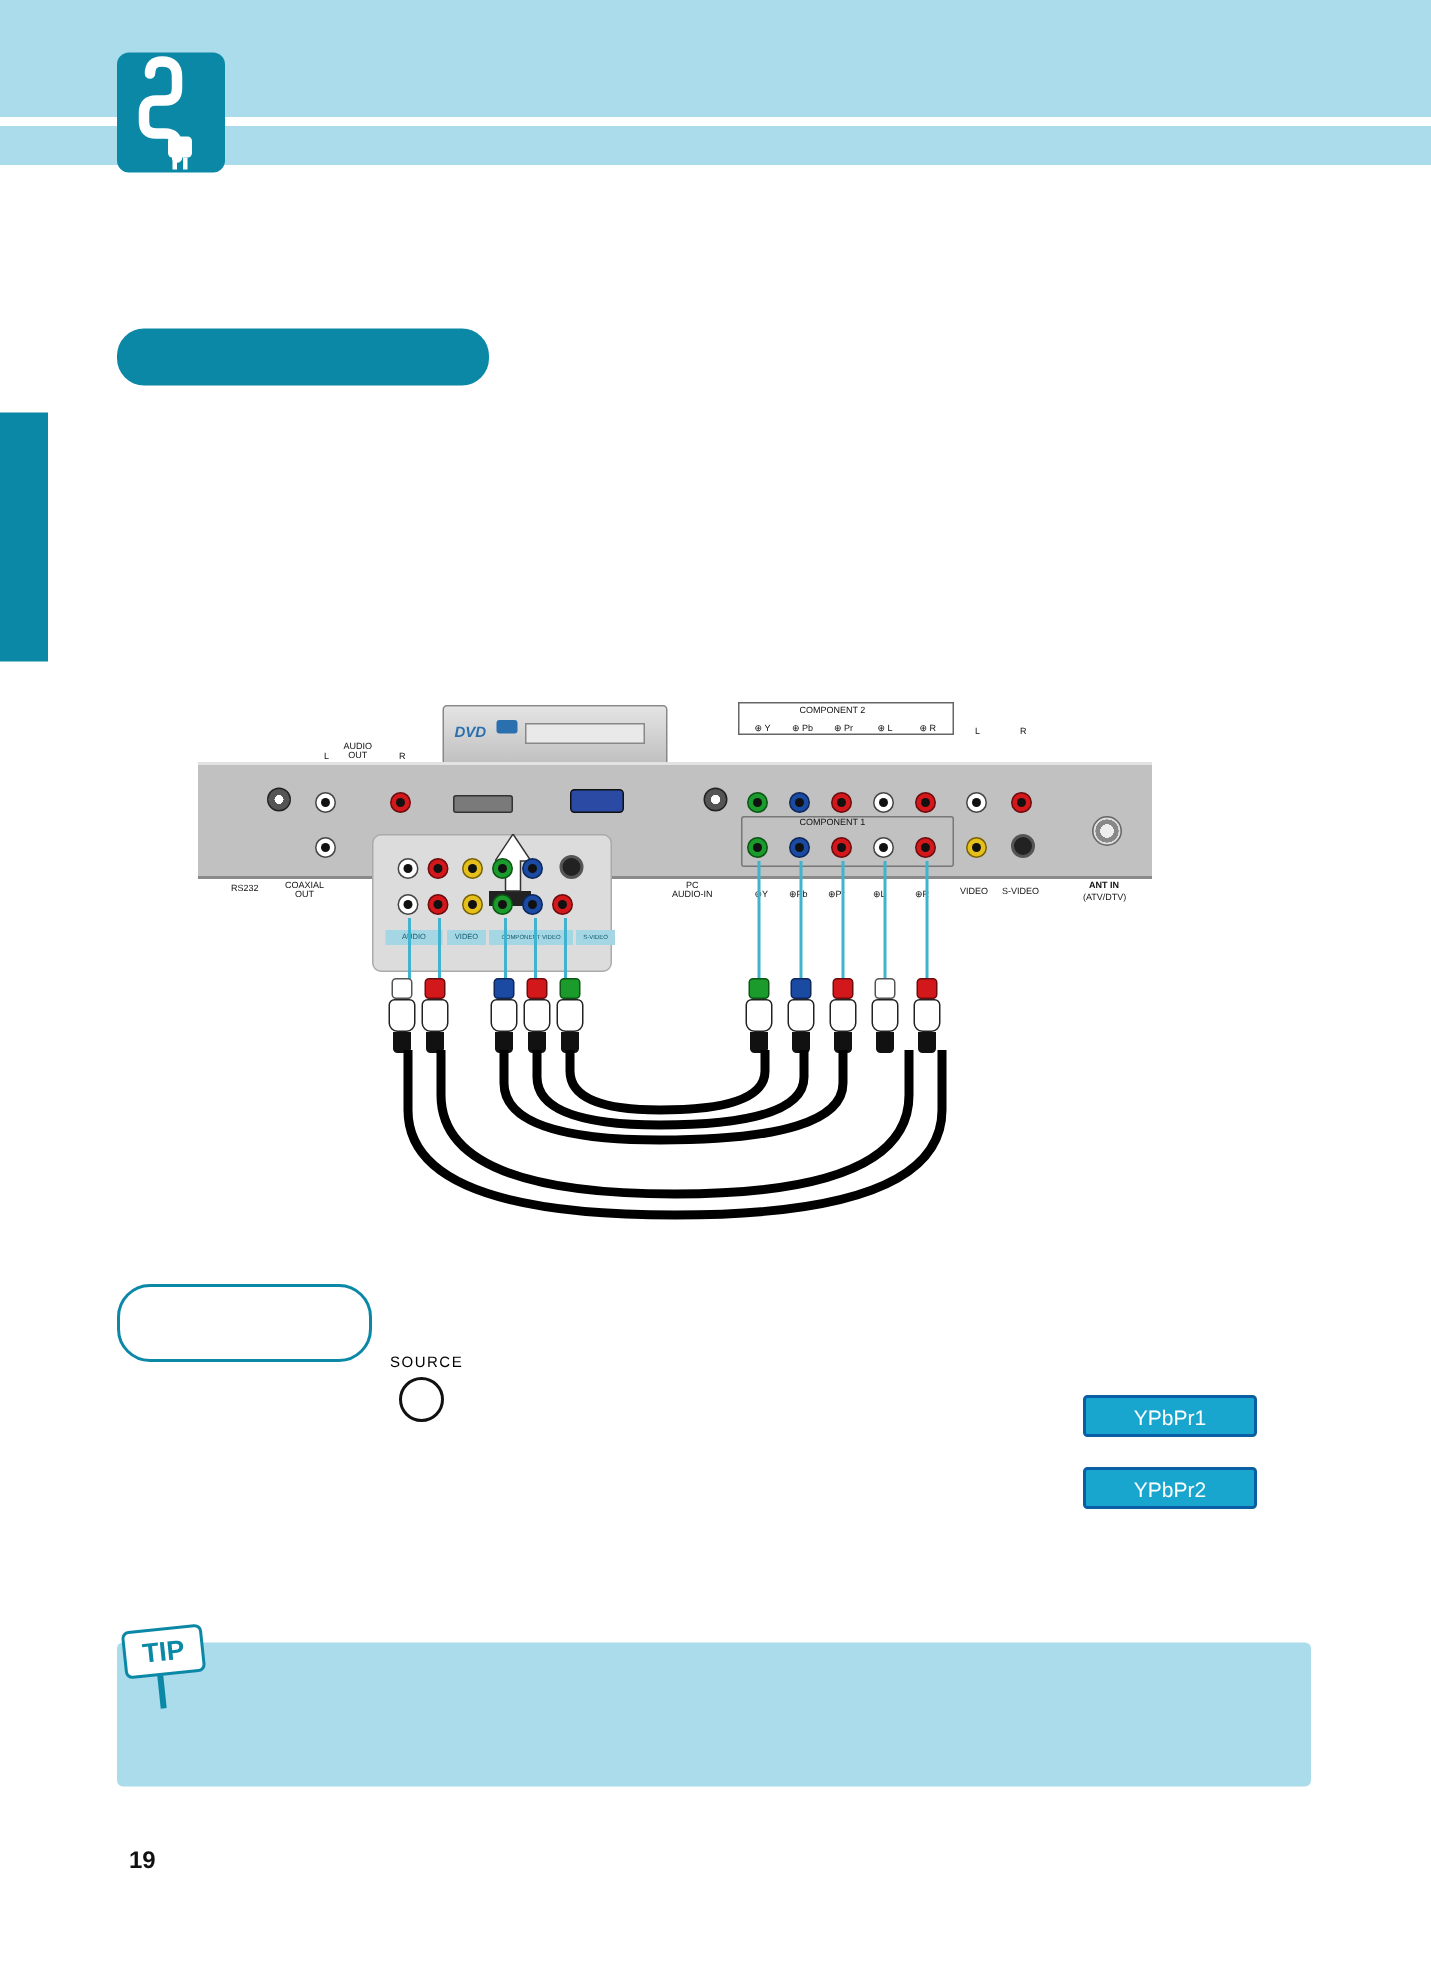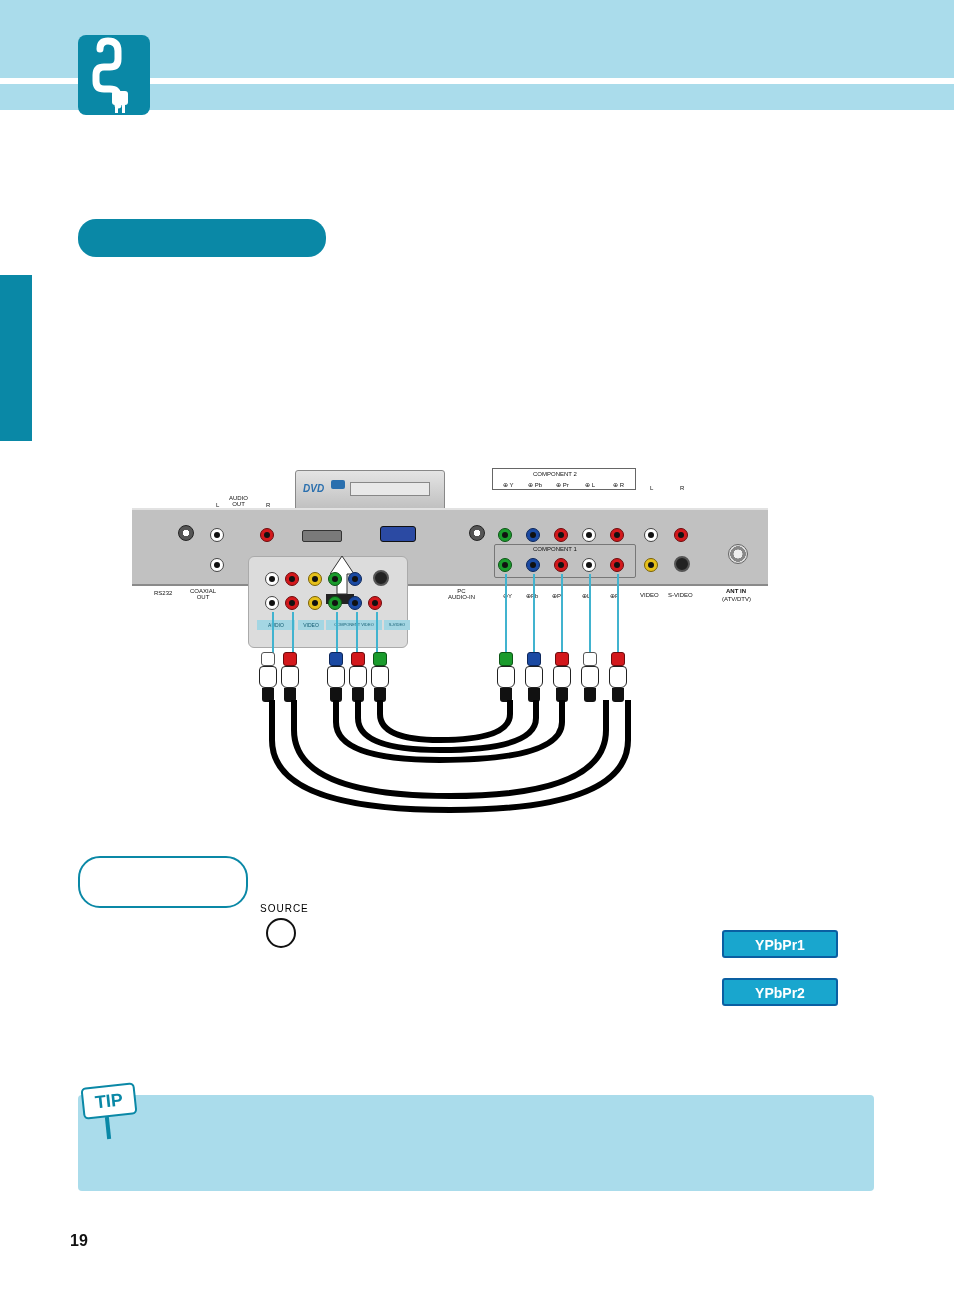--- a/index.html
+++ b/index.html
@@ -113,21 +113,21 @@
     border:2px solid #111;
     border-radius:50%;
     background:#fff;
   }
   .chip {
     position:absolute;
     width: 116px; height: 28px;
     border:2px solid #0a5fa2;
     background:#19a6ce;
     color:#fff;
-    font-weight:bold;
+    font-weight:normal;
     font-size:14px;
     text-align:center;
     line-height:26px;
     border-radius:3px;
   }
   .tip-box {
     position:absolute;
     left: 78px; top: 1095px;
     width: 796px; height: 96px;
     background:#aadceb;
@@ -147,21 +147,21 @@
     text-align:center;
     line-height:28px;
   }
   .tip-stick {
     position:absolute;
     left: 106px; top: 1117px;
     width: 4px; height: 22px;
     background:#0a88a6;
     transform: rotate(-6deg);
   }
-  .page-num { position:absolute; left:70px; top:1232px; font-size:16px; color:#111; font-weight:600; }
+  .page-num { position:absolute; left:86px; top:1232px; font-size:16px; color:#111; font-weight:600; }
   .coax-port {
     position:absolute;
     width:20px; height:20px;
     background: radial-gradient(circle,#eee 0 35%, #888 36% 60%, #ddd 61% 100%);
     border-radius:50%;
     border:1px solid #666;
   }
   .hdmi-port { position:absolute; width:40px; height:12px; background:#7a7a7a; border:1px solid #333; border-radius:2px; }
   .vga-port  { position:absolute; width:36px; height:16px; background:#2b4aa3; border:1px solid #111; border-radius:3px; }
   .rca { position:absolute; width:14px; height:14px; border-radius:50%; }

